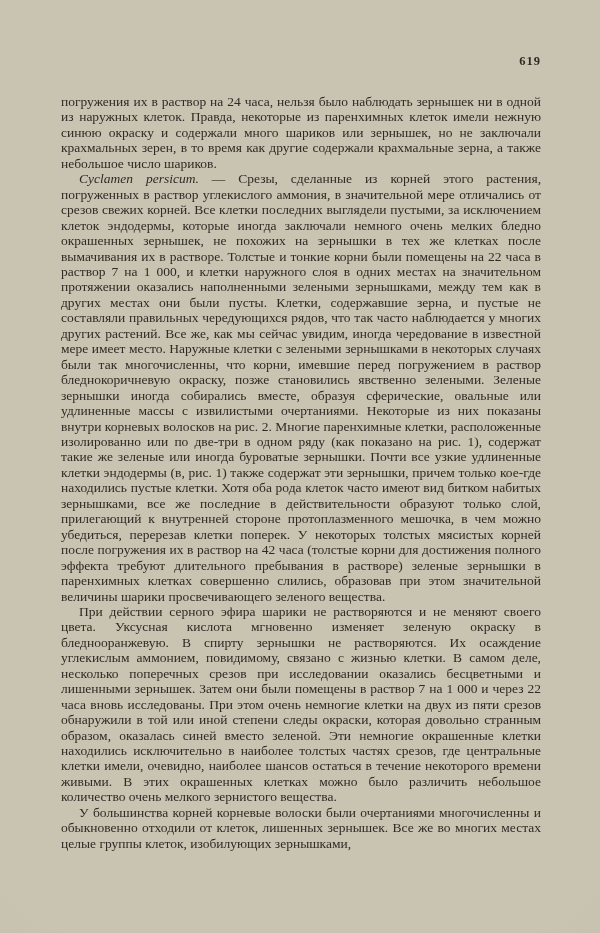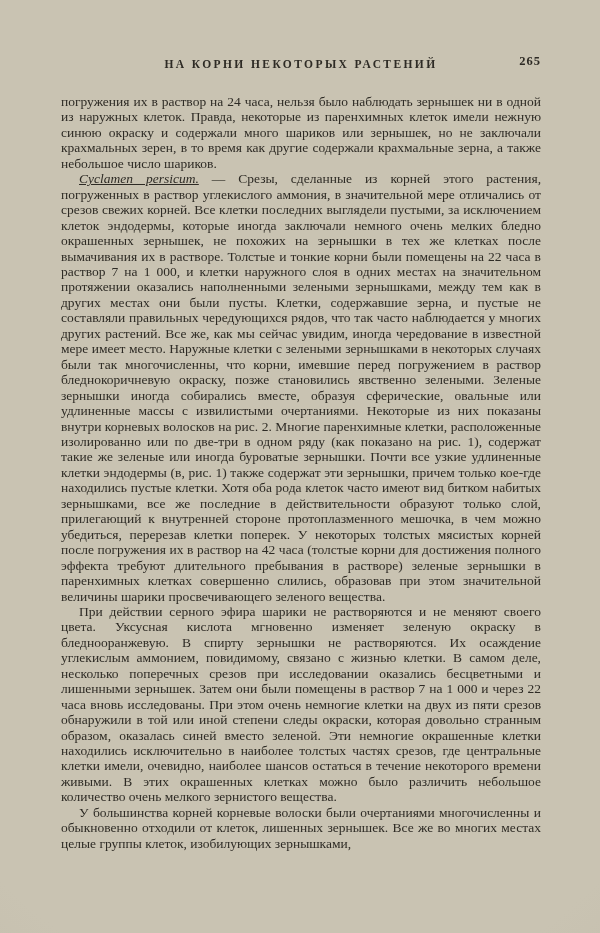--- a/index.html
+++ b/index.html
@@ -39,30 +39,29 @@
     letter-spacing: 1px;
   }
   .text-block {
     font-size: 13.5px;
     line-height: 15.45px;
     text-align: justify;
     text-justify: inter-word;
   }
   .para { text-indent: 18px; }
   .para.no-indent { text-indent: 0; margin-top: 21px; }
-  .species { font-style: italic; text-decoration: underline; }
+  .species { font-style: italic; }
 </style>
 </head>
 <body>
 
 <div class="page">
 
   <div class="running-header">
-    <span class="title">НА КОРНИ НЕКОТОРЫХ РАСТЕНИЙ</span>
-    <span class="pagenum">265</span>
+    <span class="pagenum">619</span>
   </div>
 
   <div class="text-block">
 
     <p class="para no-indent"><span>погружения их в раствор на 24 часа, нельзя было наблюдать зернышек ни в одной из наружных клеток. Правда, некоторые из паренхимных клеток имели нежную синюю окраску и содержали много шариков или зернышек, но не заключали крахмальных зерен, в то время как другие содержали крахмальные зерна, а также небольшое число шариков.</span></p>
 
     <p class="para"><span class="species">Cyclamen persicum.</span><span> — Срезы, сделанные из корней этого растения, погруженных в раствор углекислого аммония, в значительной мере отличались от срезов свежих корней. Все клетки последних выглядели пустыми, за исключением клеток эндодермы, которые иногда заключали немного очень мелких бледно окрашенных зернышек, не похожих на зернышки в тех же клетках после вымачивания их в растворе. Толстые и тонкие корни были помещены на 22 часа в раствор 7 на 1 000, и клетки наружного слоя в одних местах на значительном протяжении оказались наполненными зелеными зернышками, между тем как в других местах они были пусты. Клетки, содержавшие зерна, и пустые не составляли правильных чередующихся рядов, что так часто наблюдается у многих других растений. Все же, как мы сейчас увидим, иногда чередование в известной мере имеет место. Наружные клетки с зелеными зернышками в некоторых случаях были так многочисленны, что корни, имевшие перед погружением в раствор бледнокоричневую окраску, позже становились явственно зелеными. Зеленые зернышки иногда собирались вместе, образуя сферические, овальные или удлиненные массы с извилистыми очертаниями. Некоторые из них показаны внутри корневых волосков на рис. 2. Многие паренхимные клетки, расположенные изолированно или по две-три в одном ряду (как показано на рис. 1), содержат такие же зеленые или иногда буроватые зернышки. Почти все узкие удлиненные клетки эндодермы (в, рис. 1) также содержат эти зернышки, причем только кое-где находились пустые клетки. Хотя оба рода клеток часто имеют вид битком набитых зернышками, все же последние в действительности образуют только слой, прилегающий к внутренней стороне протоплазменного мешочка, в чем можно убедиться, перерезав клетки поперек. У некоторых толстых мясистых корней после погружения их в раствор на 42 часа (толстые корни для достижения полного эффекта требуют длительного пребывания в растворе) зеленые зернышки в паренхимных клетках совершенно слились, образовав при этом значительной величины шарики просвечивающего зеленого вещества.</span></p>
 
     <p class="para"><span>При действии серного эфира шарики не растворяются и не меняют своего цвета. Уксусная кислота мгновенно изменяет зеленую окраску в бледнооранжевую. В спирту зернышки не растворяются. Их осаждение углекислым аммонием, повидимому, связано с жизнью клетки. В самом деле, несколько поперечных срезов при исследовании оказались бесцветными и лишенными зернышек. Затем они были помещены в раствор 7 на 1 000 и через 22 часа вновь исследованы. При этом очень немногие клетки на двух из пяти срезов обнаружили в той или иной степени следы окраски, которая довольно странным образом, оказалась синей вместо зеленой. Эти немногие окрашенные клетки находились исключительно в наиболее толстых частях срезов, где центральные клетки имели, очевидно, наиболее шансов остаться в течение некоторого времени живыми. В этих окрашенных клетках можно было различить небольшое количество очень мелкого зернистого вещества.</span></p>
 

